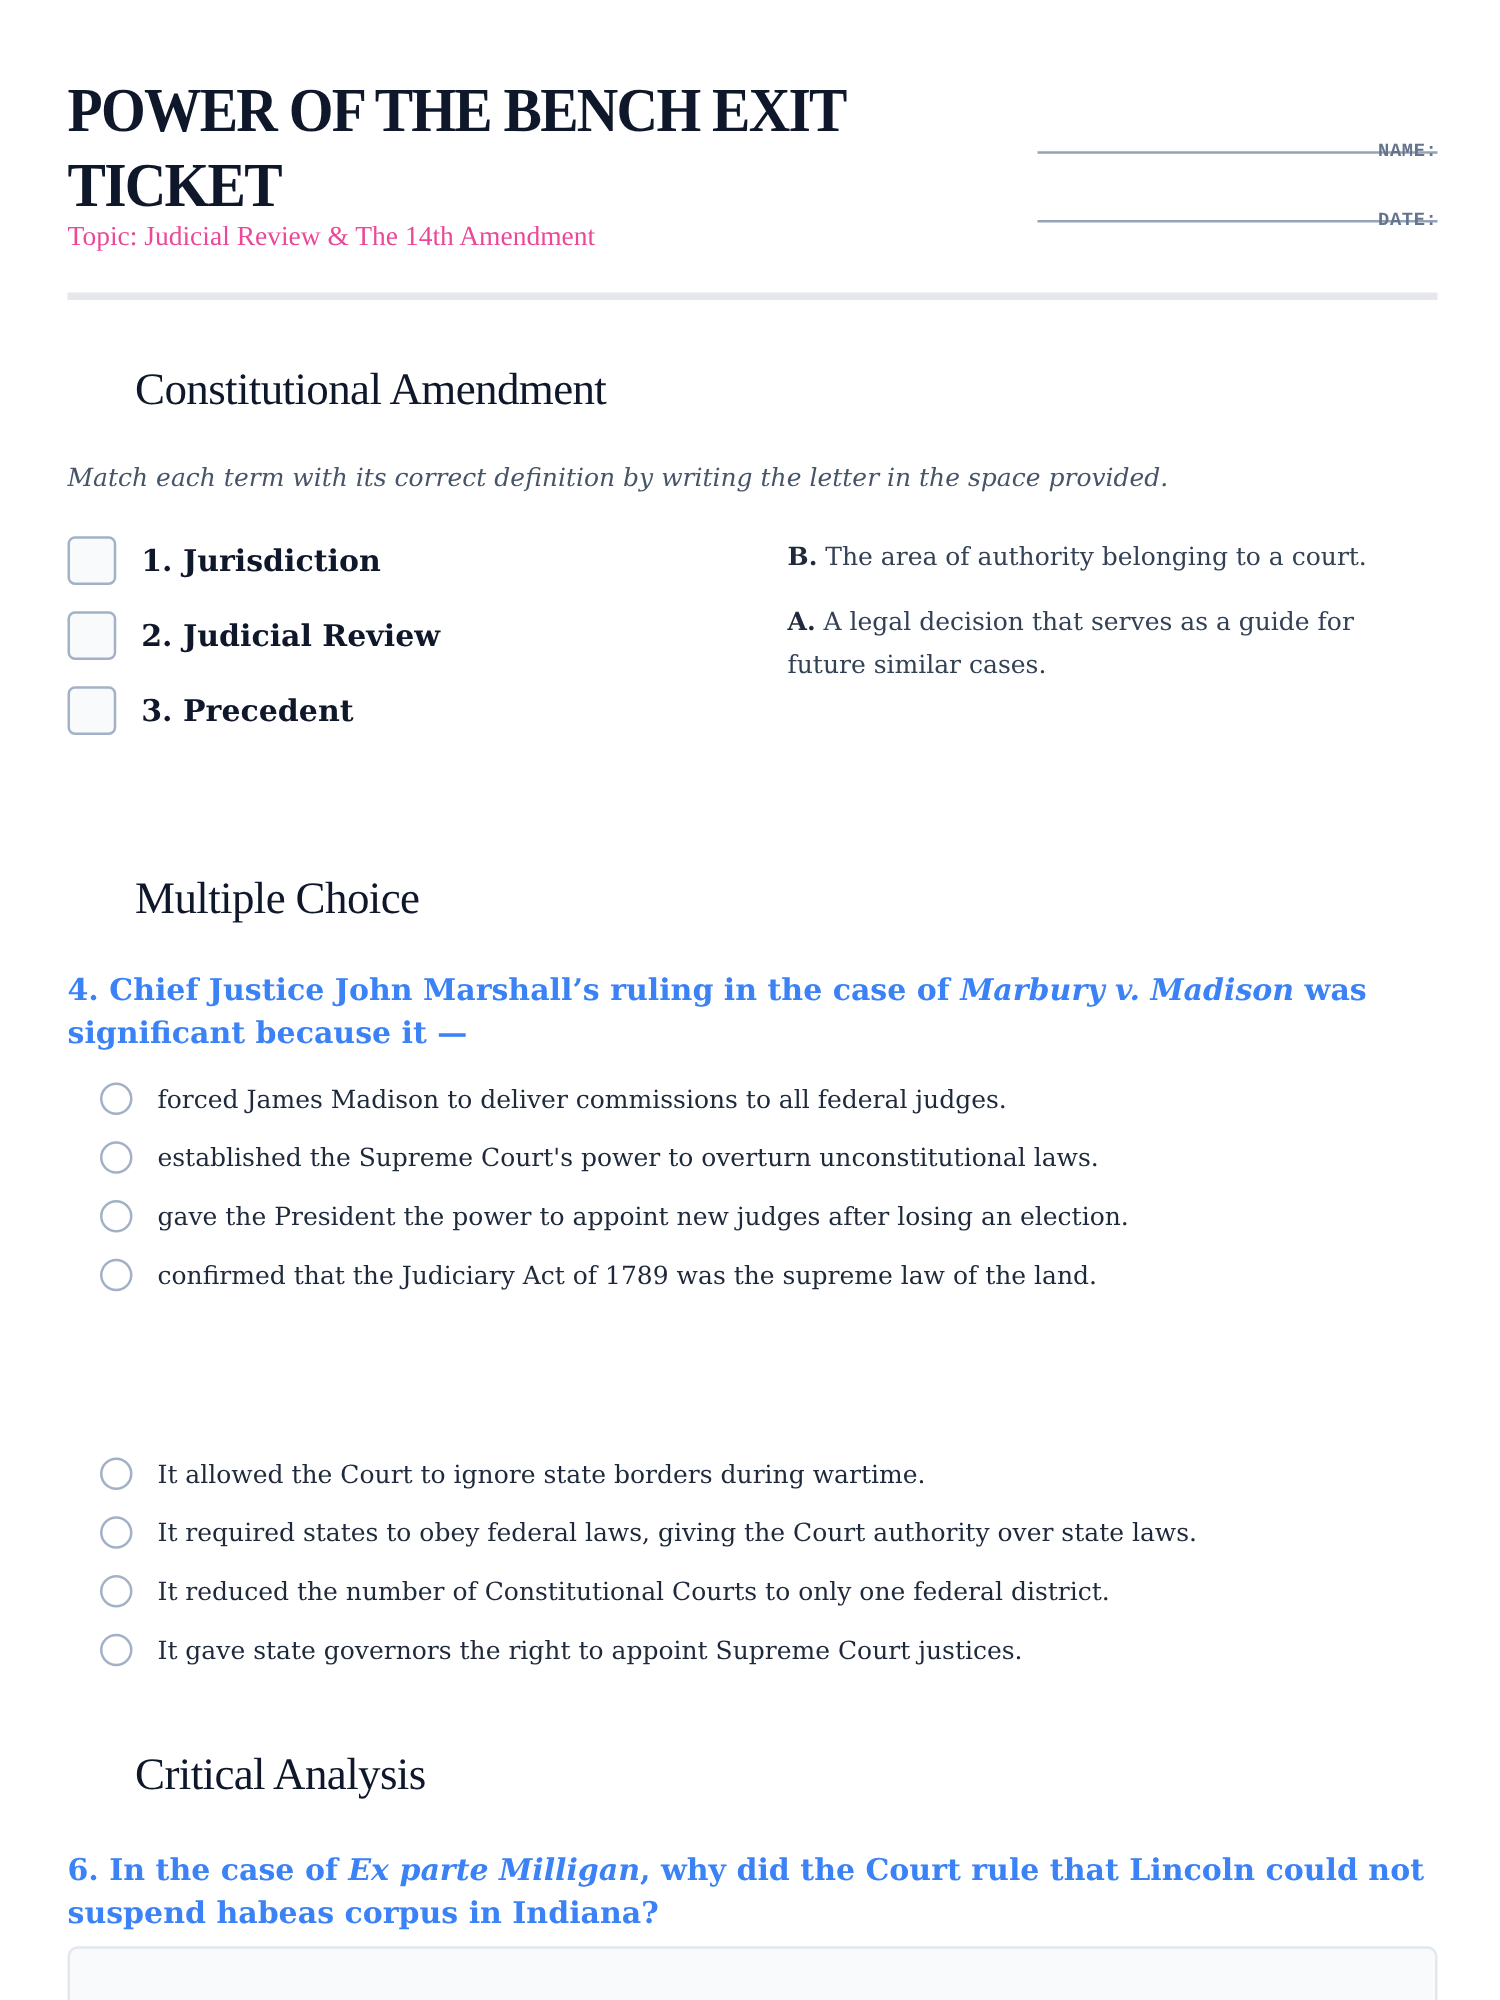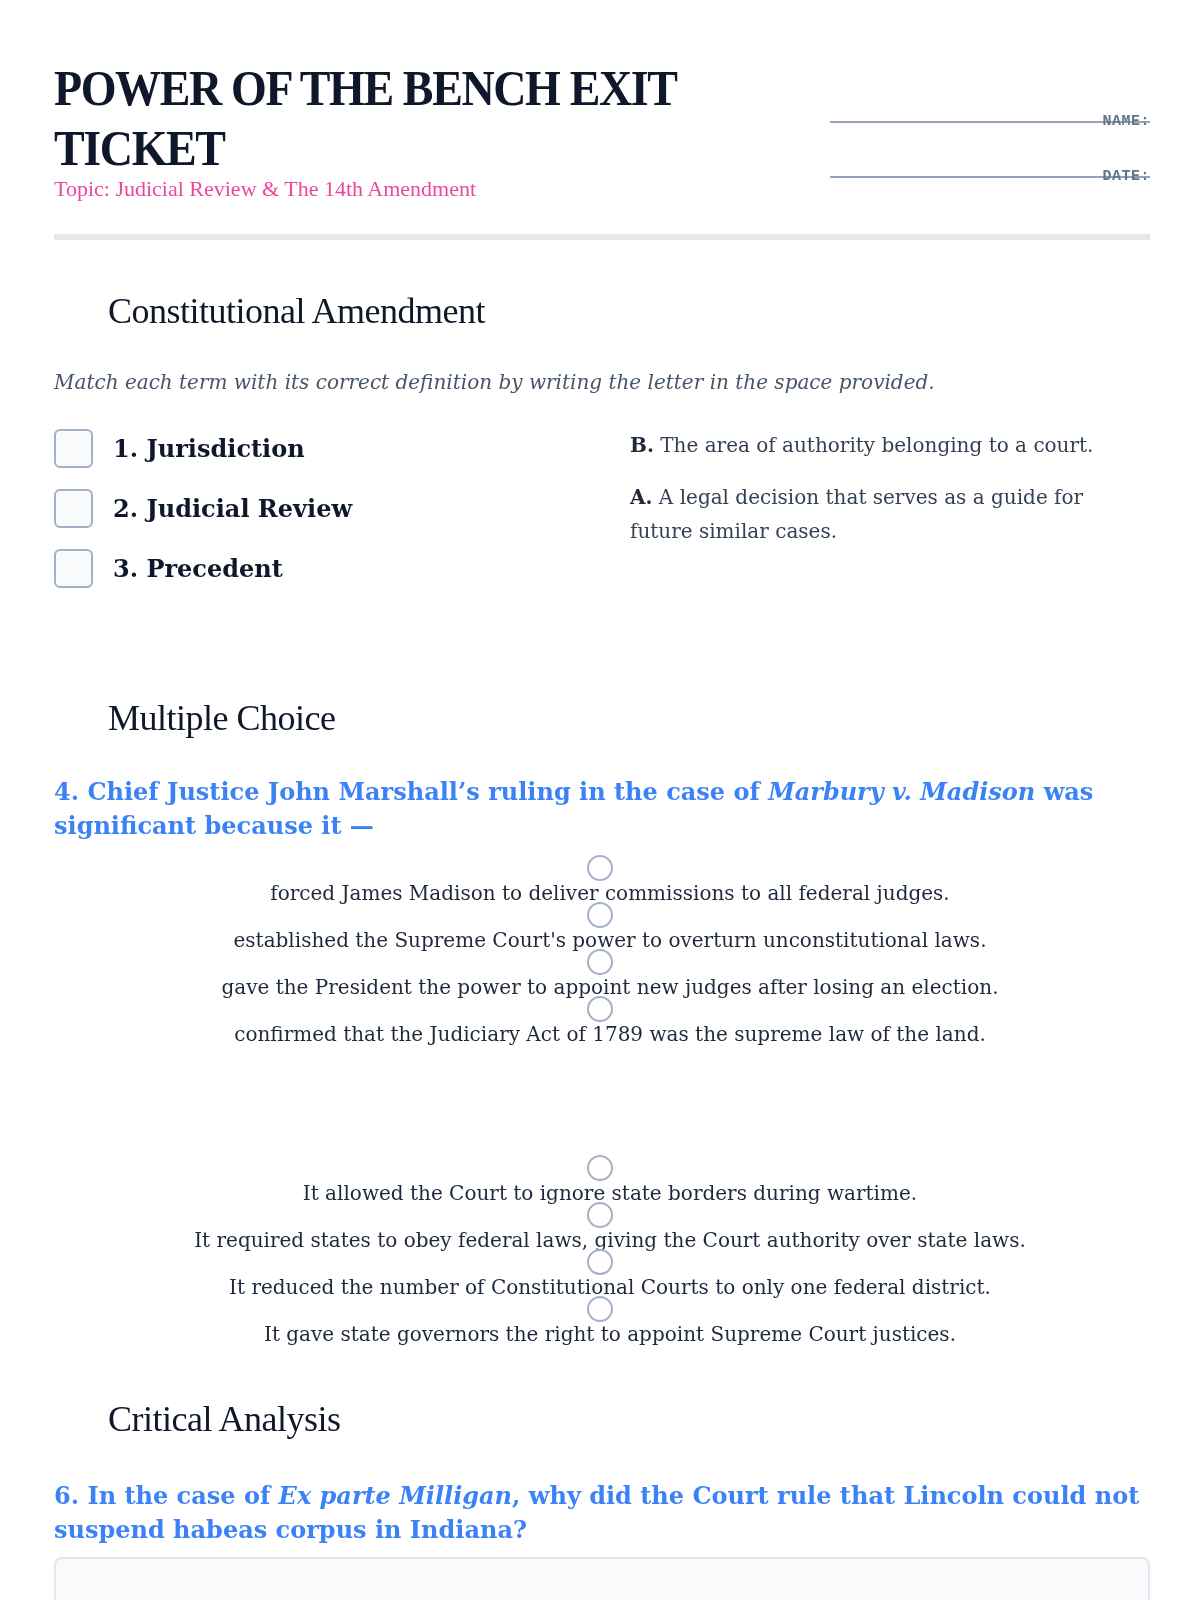--- a/index.html
+++ b/index.html
@@ -30,21 +30,21 @@
     .term-label { font-family: "DejaVu Serif", serif; font-weight: 700; font-size: 24px; color: #0f172a; }
 
     .defs { position: absolute; left: 576px; top: 428px; width: 520px; }
     .def { font-family: "DejaVu Serif", serif; font-size: 20px; line-height: 34px; color: #334155; margin-bottom: 18px; }
     .def-letter { font-weight: 700; color: #1e293b; }
 
     .question { position: absolute; left: 0; width: 1096px; font-family: "DejaVu Serif", serif;
       font-weight: 700; font-size: 24px; line-height: 34px; color: #3b82f6; }
     .question i { font-style: italic; }
     .options { position: absolute; left: 26px; width: 1060px; }
-    .option { display: flex; align-items: center; height: 47px; flex-direction: column; }
+    .option { display: flex; align-items: center; height: 47px; }
     .radio { width: 26px; height: 26px; border: 2px solid #a3b1c6; border-radius: 50%; margin-right: 20px; background: #fff; flex-shrink: 0; }
     .option-label { font-family: "DejaVu Serif", serif; font-size: 20px; color: #1e293b; }
 
     .answer-box { position: absolute; left: 0; top: 1557px; width: 1096px; height: 120px;
       border: 2px solid #e2e8f0; border-radius: 8px; background: #f8fafc; }
   </style>
 </head>
 <body>
 
 <div class="page">

